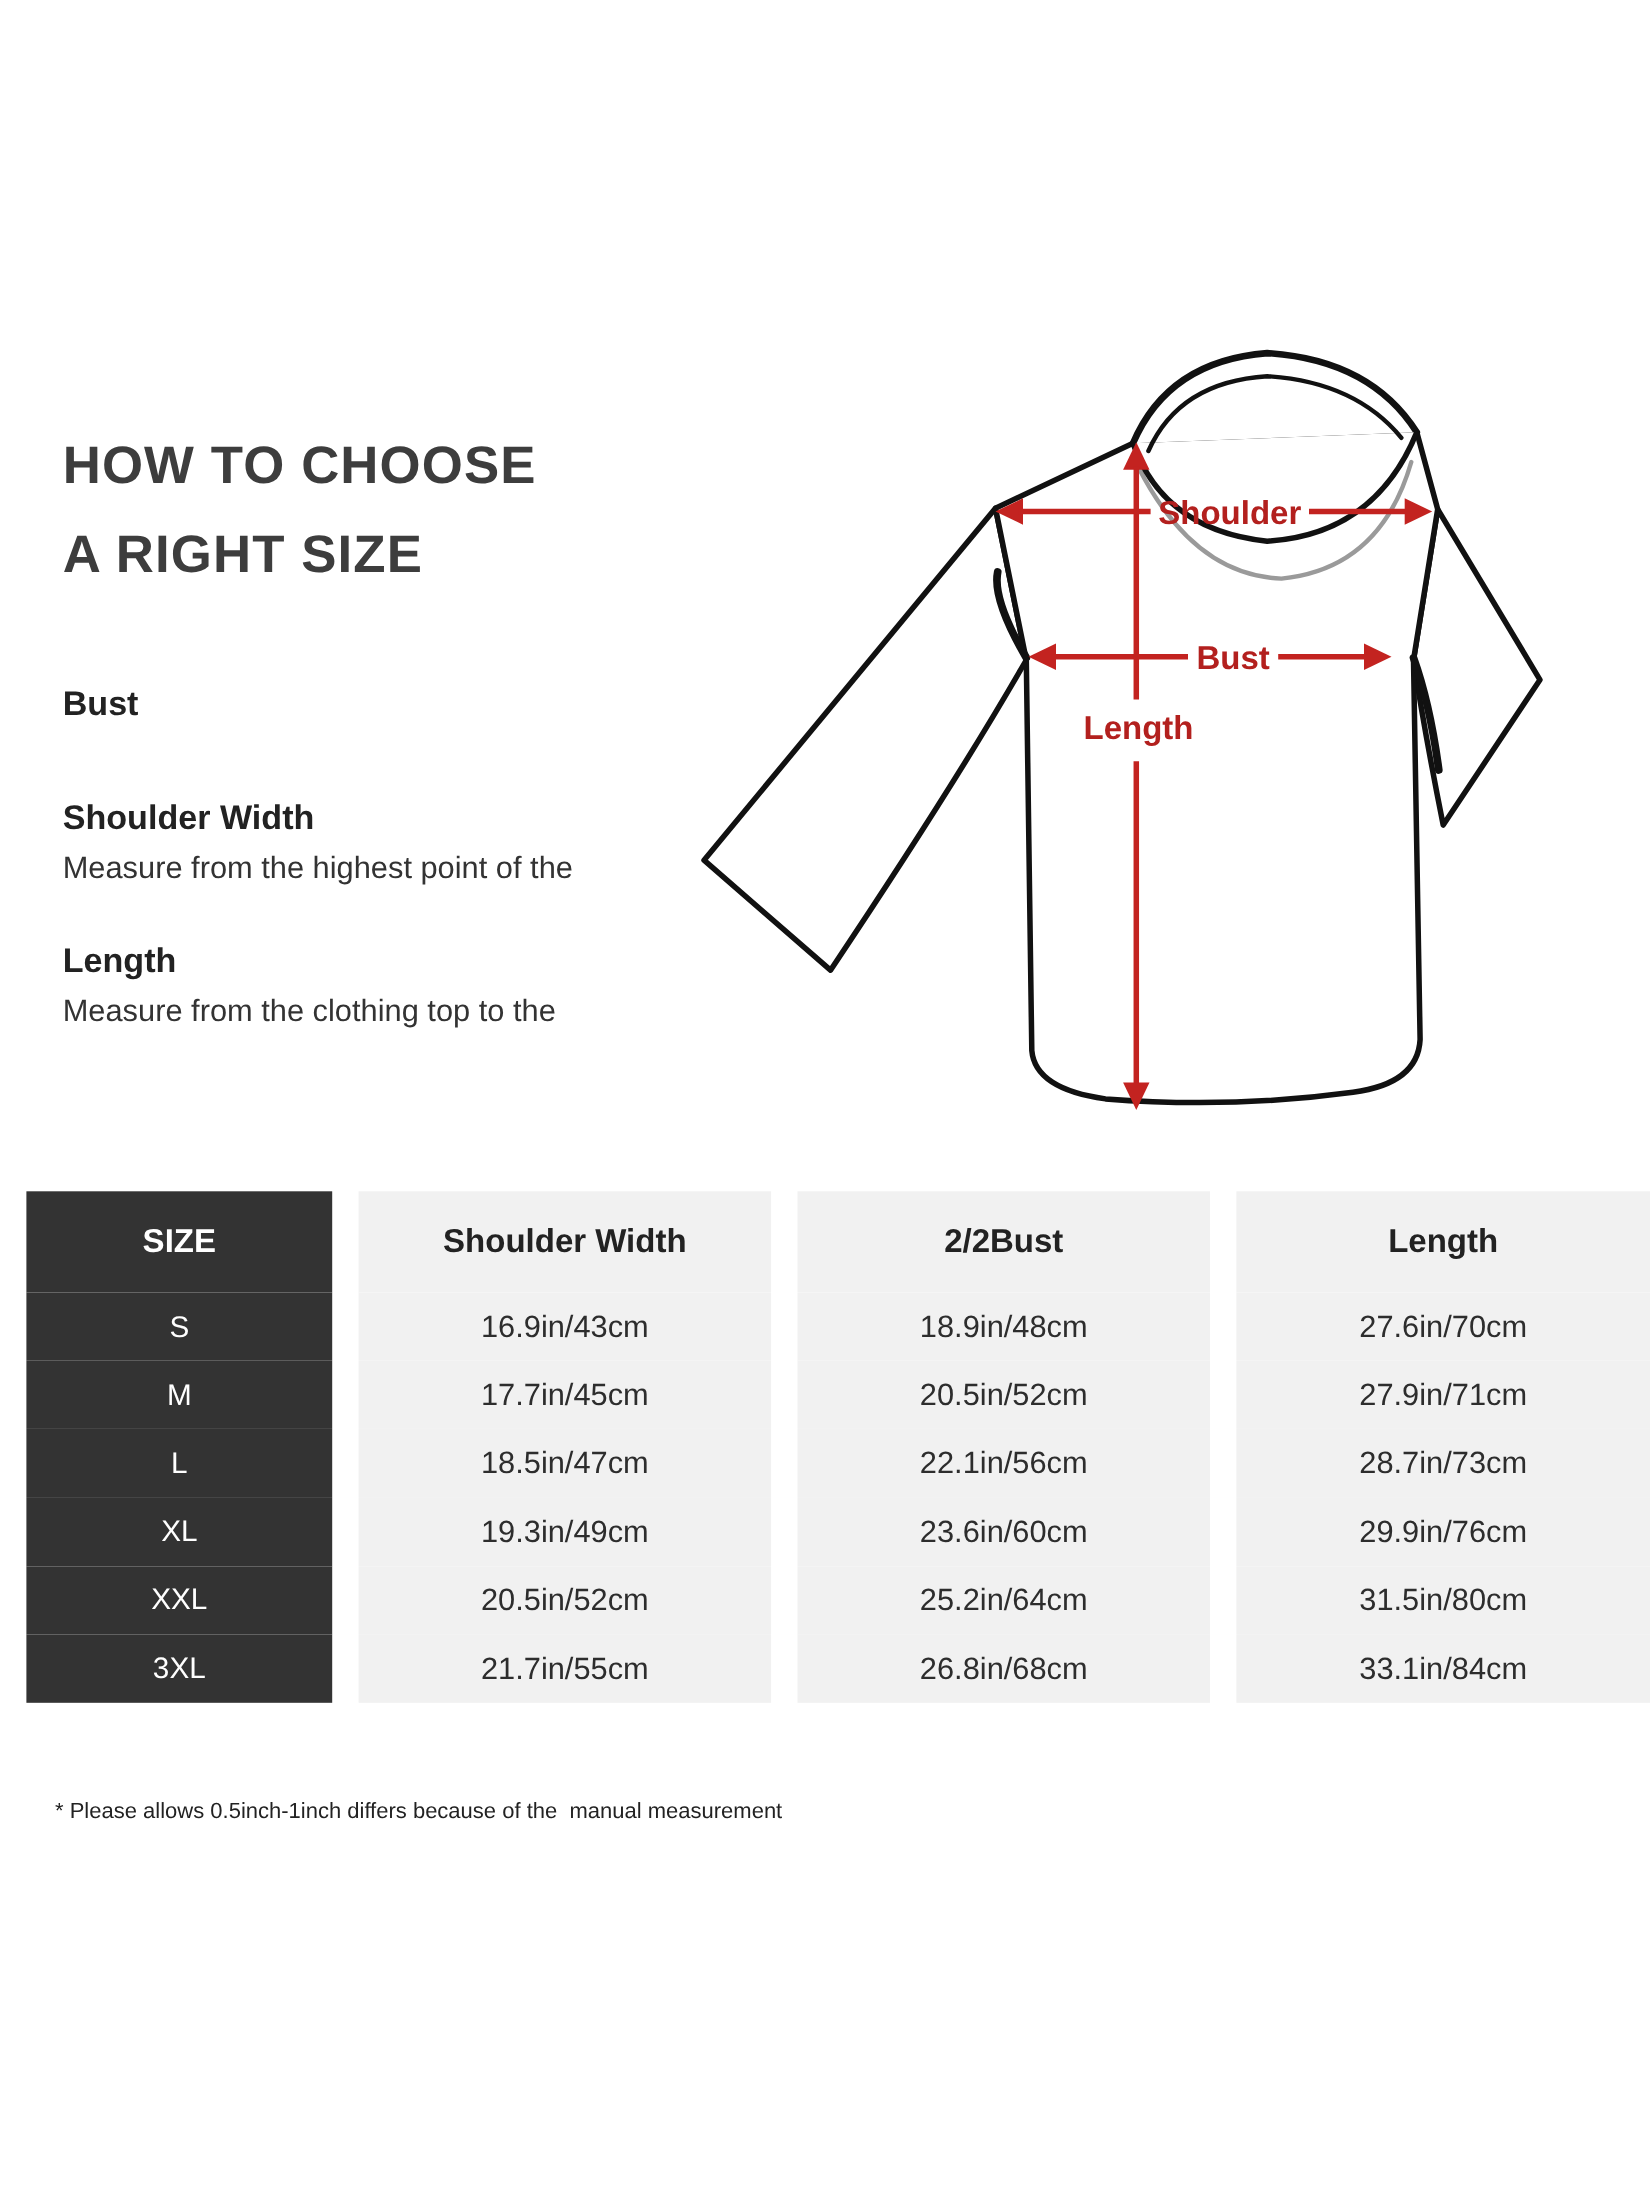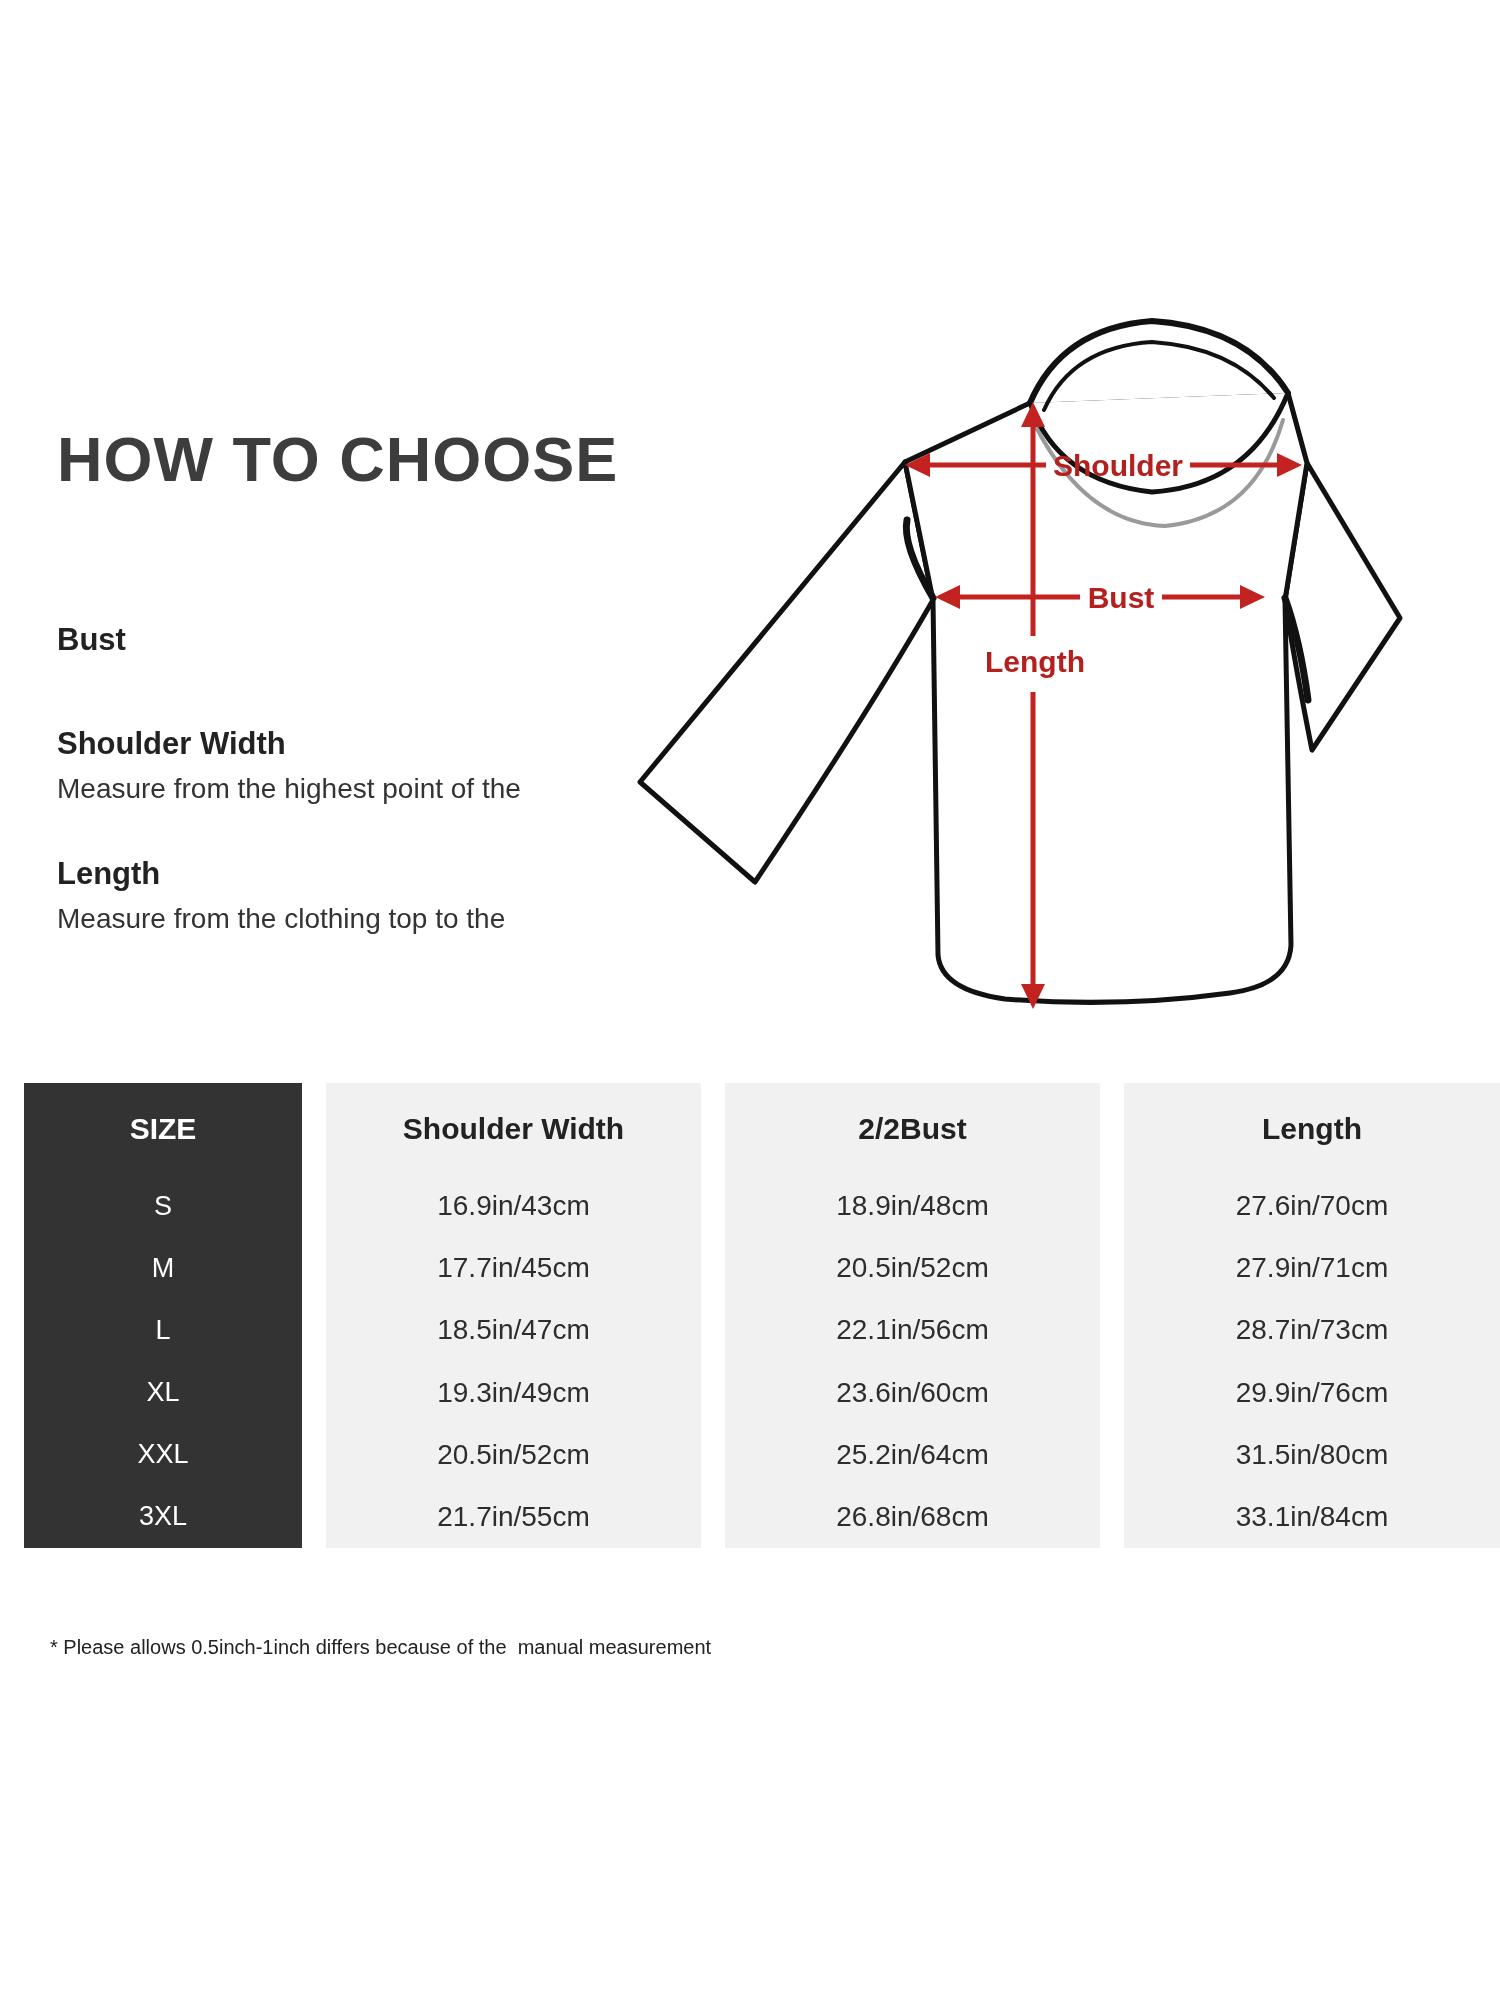--- a/index.html
+++ b/index.html
@@ -9,22 +9,22 @@
     position: relative;
     font-family: "Liberation Sans", sans-serif;
     color: #2a2a2a;
     overflow: hidden;
   }
   .abs { position: absolute; }
 
   
   .page-title {
     left: 57px; top: 383px;
-    font-size: 63px; font-weight: 700; color: #3d3d3d;
-    line-height: 81px; letter-spacing: 1px; margin-top: 36px;
+    font-size: 48px; font-weight: 700; color: #3d3d3d;
+    line-height: 81px; letter-spacing: 1px;
   }
 
   
   .inst-heading { font-size: 31px; font-weight: 700; color: #222; }
   .inst-line { font-size: 28px; color: #333; line-height: 33px; }
   #inst-bust      { left: 57px; top: 622px; }
   #inst-shoulder  { left: 57px; top: 726px; }
   #inst-length    { left: 57px; top: 856px; }
   .inst-heading { margin-bottom: 10px; }
 
@@ -55,20 +55,21 @@
     white-space: pre-wrap;
   }
 
   svg text { font-family: "Liberation Sans", sans-serif; }
 </style>
 </head>
 <body>
 
 <div class="abs page-title">
   <div>HOW TO CHOOSE</div>
+  <div>A RIGHT SIZE</div>
 </div>
 
 <div class="abs" id="inst-bust">
   <div class="inst-heading">Bust</div>
 </div>
 
 <div class="abs" id="inst-shoulder">
   <div class="inst-heading">Shoulder Width</div>
   <div class="inst-line">Measure from the highest point of the</div>
 </div>

